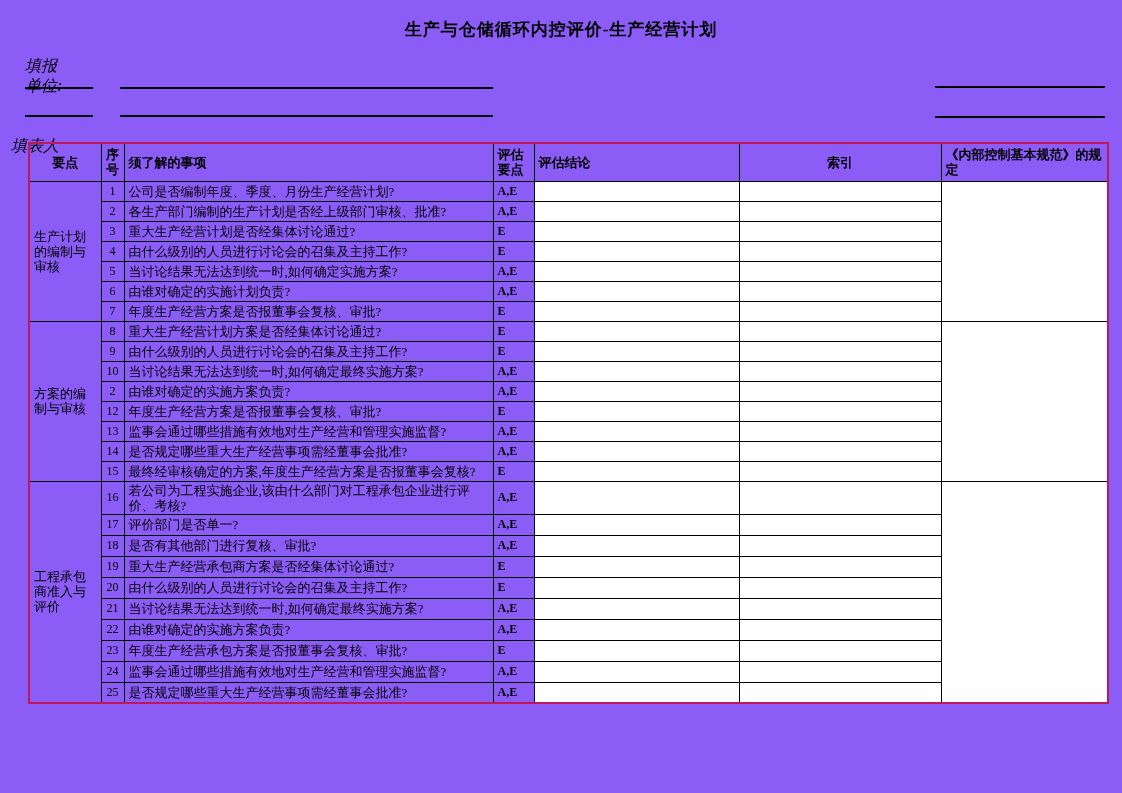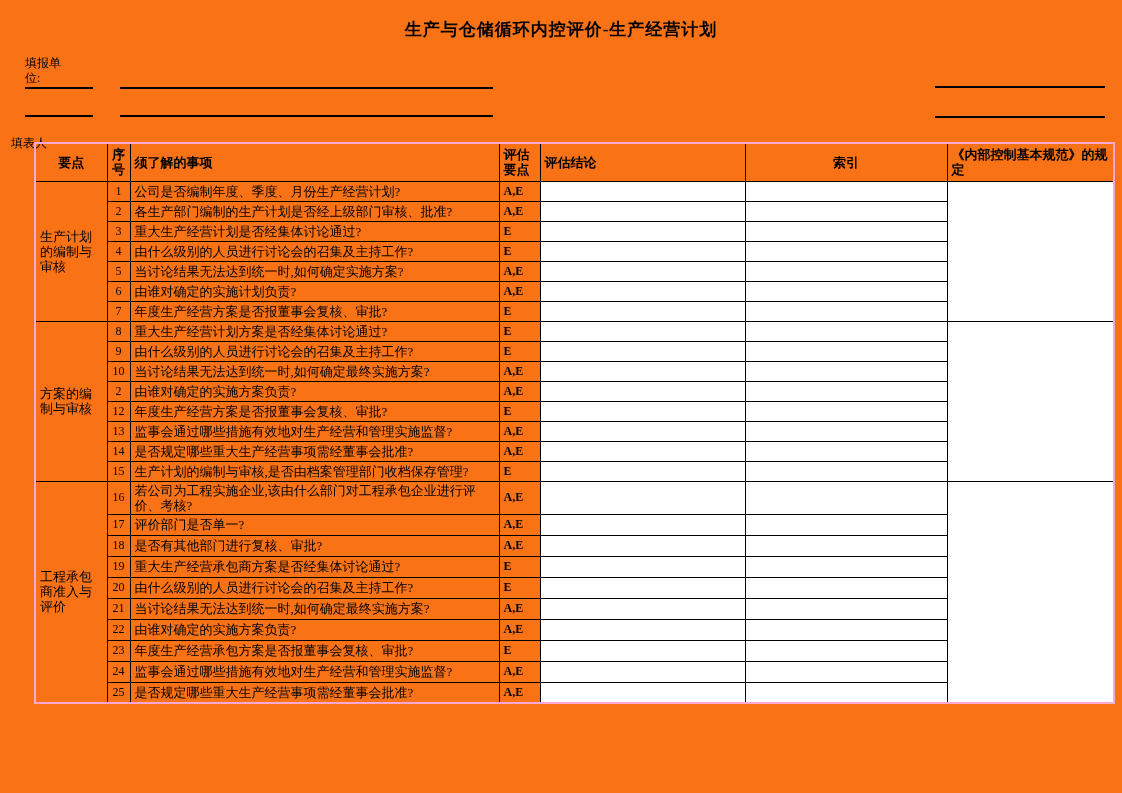--- a/index.html
+++ b/index.html
@@ -1,43 +1,43 @@
 <!DOCTYPE html>
 <html><head>
 <meta charset="utf-8">
 <style>
   html, body { margin:0; padding:0; }
   body {
     width:1122px; height:793px; background:#ffffff;
     font-family:"Liberation Serif","DejaVu Serif",serif;
     color:#000;
   }
-  .page { position:relative; width:1122px; height:793px; background:#f97316; overflow:hidden; }
+  .page { position:relative; width:1122px; height:793px; background:#8b5cf6; overflow:hidden; }
 
   .doc-title {
     position:absolute; left:0; top:18px; width:1122px;
     text-align:center; font-size:17px; font-weight:bold; letter-spacing:1px;
   }
 
-  .form-label { position:absolute; font-size:12px; line-height:15px; }
+  .form-label { position:absolute; font-size:16px; line-height:20px;font-style:italic; }
   .label-unit   { left:25px; top:56px; width:46px; }
   .label-person { left:11px; top:96px; width:60px;margin-top:40px; }
 
   .fill-line { position:absolute; height:2px; background:#000; }
   .line-a { left:25px;  top:87px;  width:68px; }
   .line-b { left:120px; top:87px;  width:373px; }
   .line-c { left:935px; top:86px;  width:170px; }
   .line-d { left:25px;  top:115px; width:68px; }
   .line-e { left:120px; top:115px; width:373px; }
   .line-f { left:935px; top:116px; width:170px; }
 
   table.eval {
-    position:absolute; left:34px; top:142px;
+    position:absolute; left:28px; top:142px;
     border-collapse:collapse; table-layout:fixed; width:1079px;
-    border:2px solid #f9a8d4;
+    border:2px solid #be185d;
     font-size:13px;
   }
   table.eval th, table.eval td {
     border:1px solid #000;
     padding:1px 4px;
     vertical-align:middle;
     overflow:hidden;
     word-break:break-all;
     line-height:15px;
   }
@@ -194,21 +194,21 @@
         </tr>
         <tr class="">
           <td class="col-seq">14</td>
           <td class="col-item">是否规定哪些重大生产经营事项需经董事会批准?</td>
           <td class="col-points">A,E</td>
           <td class="col-conclusion"></td>
           <td class="col-index"></td>
         </tr>
         <tr class="">
           <td class="col-seq">15</td>
-          <td class="col-item">生产计划的编制与审核,是否由档案管理部门收档保存管理?</td>
+          <td class="col-item">最终经审核确定的方案,年度生产经营方案是否报董事会复核?</td>
           <td class="col-points">E</td>
           <td class="col-conclusion"></td>
           <td class="col-index"></td>
         </tr>
         <tr class="g3 tall">
           <td class="col-keypoint" rowspan="10">工程承包商准入与评价</td>
           <td class="col-seq">16</td>
           <td class="col-item">若公司为工程实施企业,该由什么部门对工程承包企业进行评价、考核?</td>
           <td class="col-points">A,E</td>
           <td class="col-conclusion"></td>

